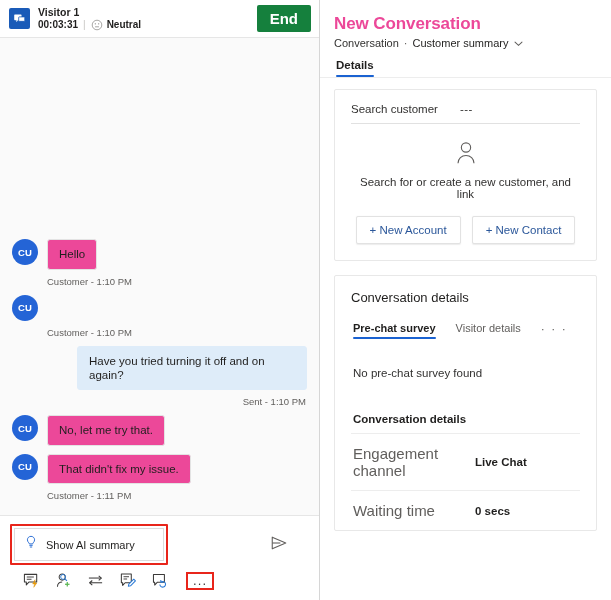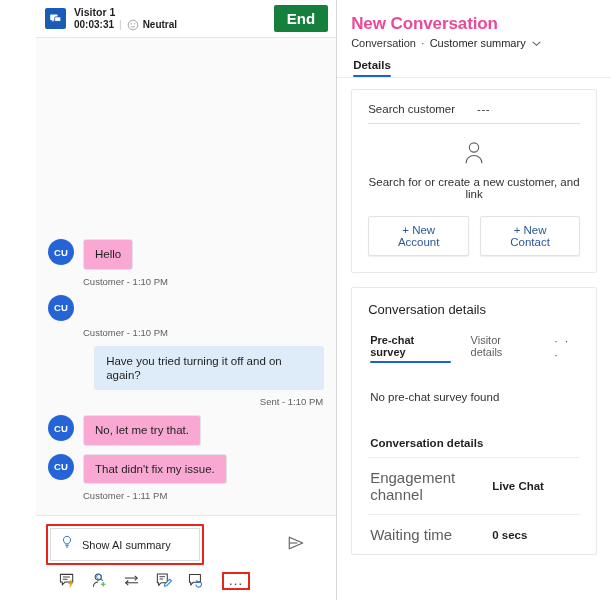--- a/index.html
+++ b/index.html
@@ -7,21 +7,20 @@
     width: 611px; height: 600px;
     font-family: "Liberation Sans", sans-serif;
     background: #ffffff;
     overflow: hidden;
   }
   #app {
     width: 611px; height: 600px;
     display: flex;
     position: relative;
     background: #ffffff;
-    padding-left: 36px;
   }
 
   
   #chat-pane {
     width: 320px; height: 600px;
     display: flex; flex-direction: column;
     background: #ffffff;
     border-right: 1px solid #d6d6d6;
     position: relative;
   }
@@ -70,21 +69,21 @@
   .msg-row { display: flex; align-items: flex-start; margin-bottom: 2px; }
   .msg-row.outgoing { justify-content: flex-end; }
   .avatar-circle {
     width: 26px; height: 26px; border-radius: 50%;
     background: #2464d6; color: #ffffff;
     font-size: 9.5px; font-weight: bold;
     display: flex; align-items: center; justify-content: center;
     flex: 0 0 auto; margin-right: 9px; letter-spacing: .2px;
   }
   .bubble {
-    background: #f9a8d4;
+    background: #ec4899;
     border: 1px solid #e3e3e3;
     border-radius: 3px;
     padding: 7px 11px;
     font-size: 11.5px;
     color: #201f1e;
     max-width: 235px;
     line-height: 1.25;
   }
   .bubble.out {
     background: #deecf9;

